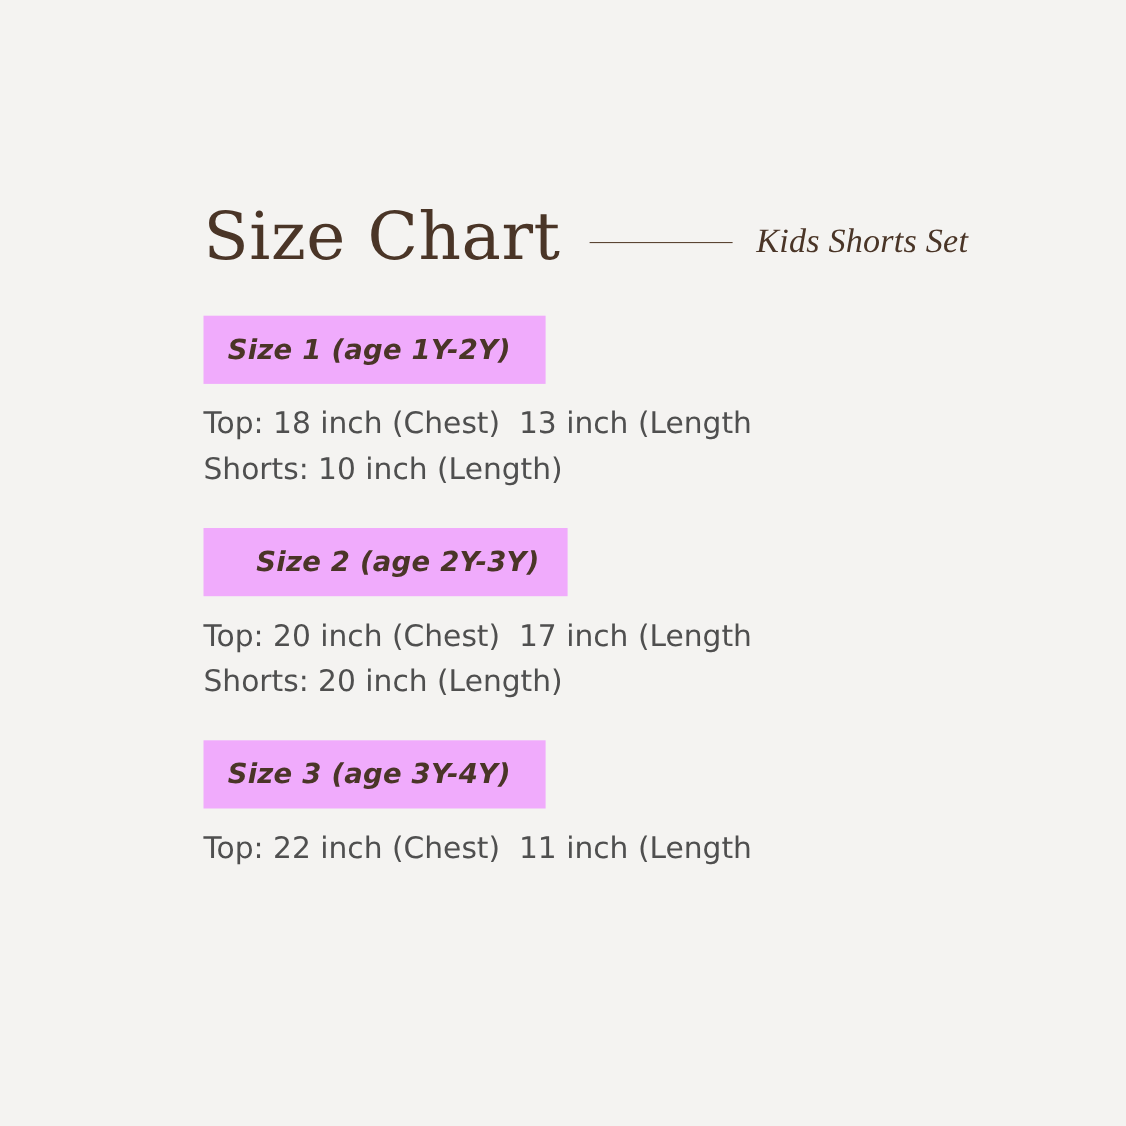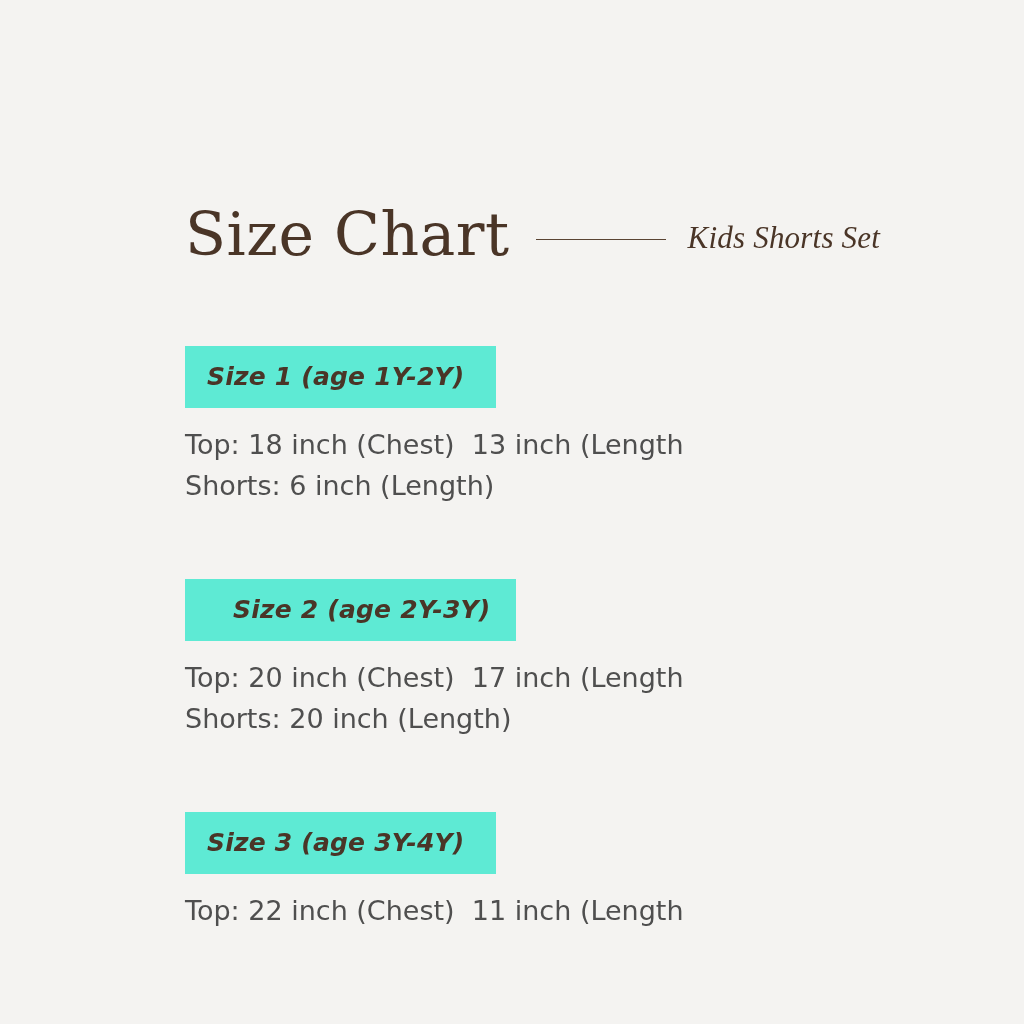--- a/index.html
+++ b/index.html
@@ -15,21 +15,21 @@
   }
   .page {
     position: relative;
     width: 1024px;
     height: 1024px;
     background: #f4f3f1;
   }
   .content {
     position: absolute;
     left: 185px;
-    top: 195px;
+    top: 176px;
     width: 780px;
   }
   .header {
     display: flex;
     align-items: center;
     height: 78px;
   }
   .title {
     font-family: "DejaVu Serif", "Liberation Serif", serif;
     font-size: 60px;
@@ -56,30 +56,29 @@
     margin-top: 8px;
   }
   .block {
     margin-top: 33px;
   }
   .block:first-of-type {
     margin-top: 38px;
   }
   .size-label {
     display: inline-block;
-    background: #5eead4;
+    background: #f0abfc;
     color: #4a3527;
     font-family: "DejaVu Sans", "Liberation Sans", sans-serif;
     font-size: 25px;
     font-weight: bold;
     font-style: italic;
     padding: 16px 26px 17px 22px;
     letter-spacing: 0.2px;
     box-sizing: border-box;
-    margin-top: 40px;
   }
   .size-label.w1 { min-width: 311px; }
   .size-label.w2 { min-width: 311px; padding-left: 48px; }
   .size-label.w3 { min-width: 311px; }
   .measure {
     margin-top: 18px;
     color: #4f4f4f;
     font-family: "DejaVu Sans", "Liberation Sans", sans-serif;
     font-size: 27px;
     line-height: 1.44;
@@ -94,21 +93,21 @@
 
     <div class="header">
       <div class="title">Size Chart</div>
       <div class="rule"></div>
       <div class="subtitle">Kids Shorts Set</div>
     </div>
 
     <div class="block">
       <div class="size-label w1">Size 1 (age 1Y-2Y)</div>
       <div class="measure">Top: 18 inch (Chest)  13 inch (Length</div>
-      <div class="measure" style="margin-top:2px">Shorts: 6 inch (Length)</div>
+      <div class="measure" style="margin-top:2px">Shorts: 10 inch (Length)</div>
     </div>
 
     <div class="block">
       <div class="size-label w2">Size 2 (age 2Y-3Y)</div>
       <div class="measure">Top: 20 inch (Chest)  17 inch (Length</div>
       <div class="measure" style="margin-top:2px">Shorts: 20 inch (Length)</div>
     </div>
 
     <div class="block">
       <div class="size-label w3">Size 3 (age 3Y-4Y)</div>

